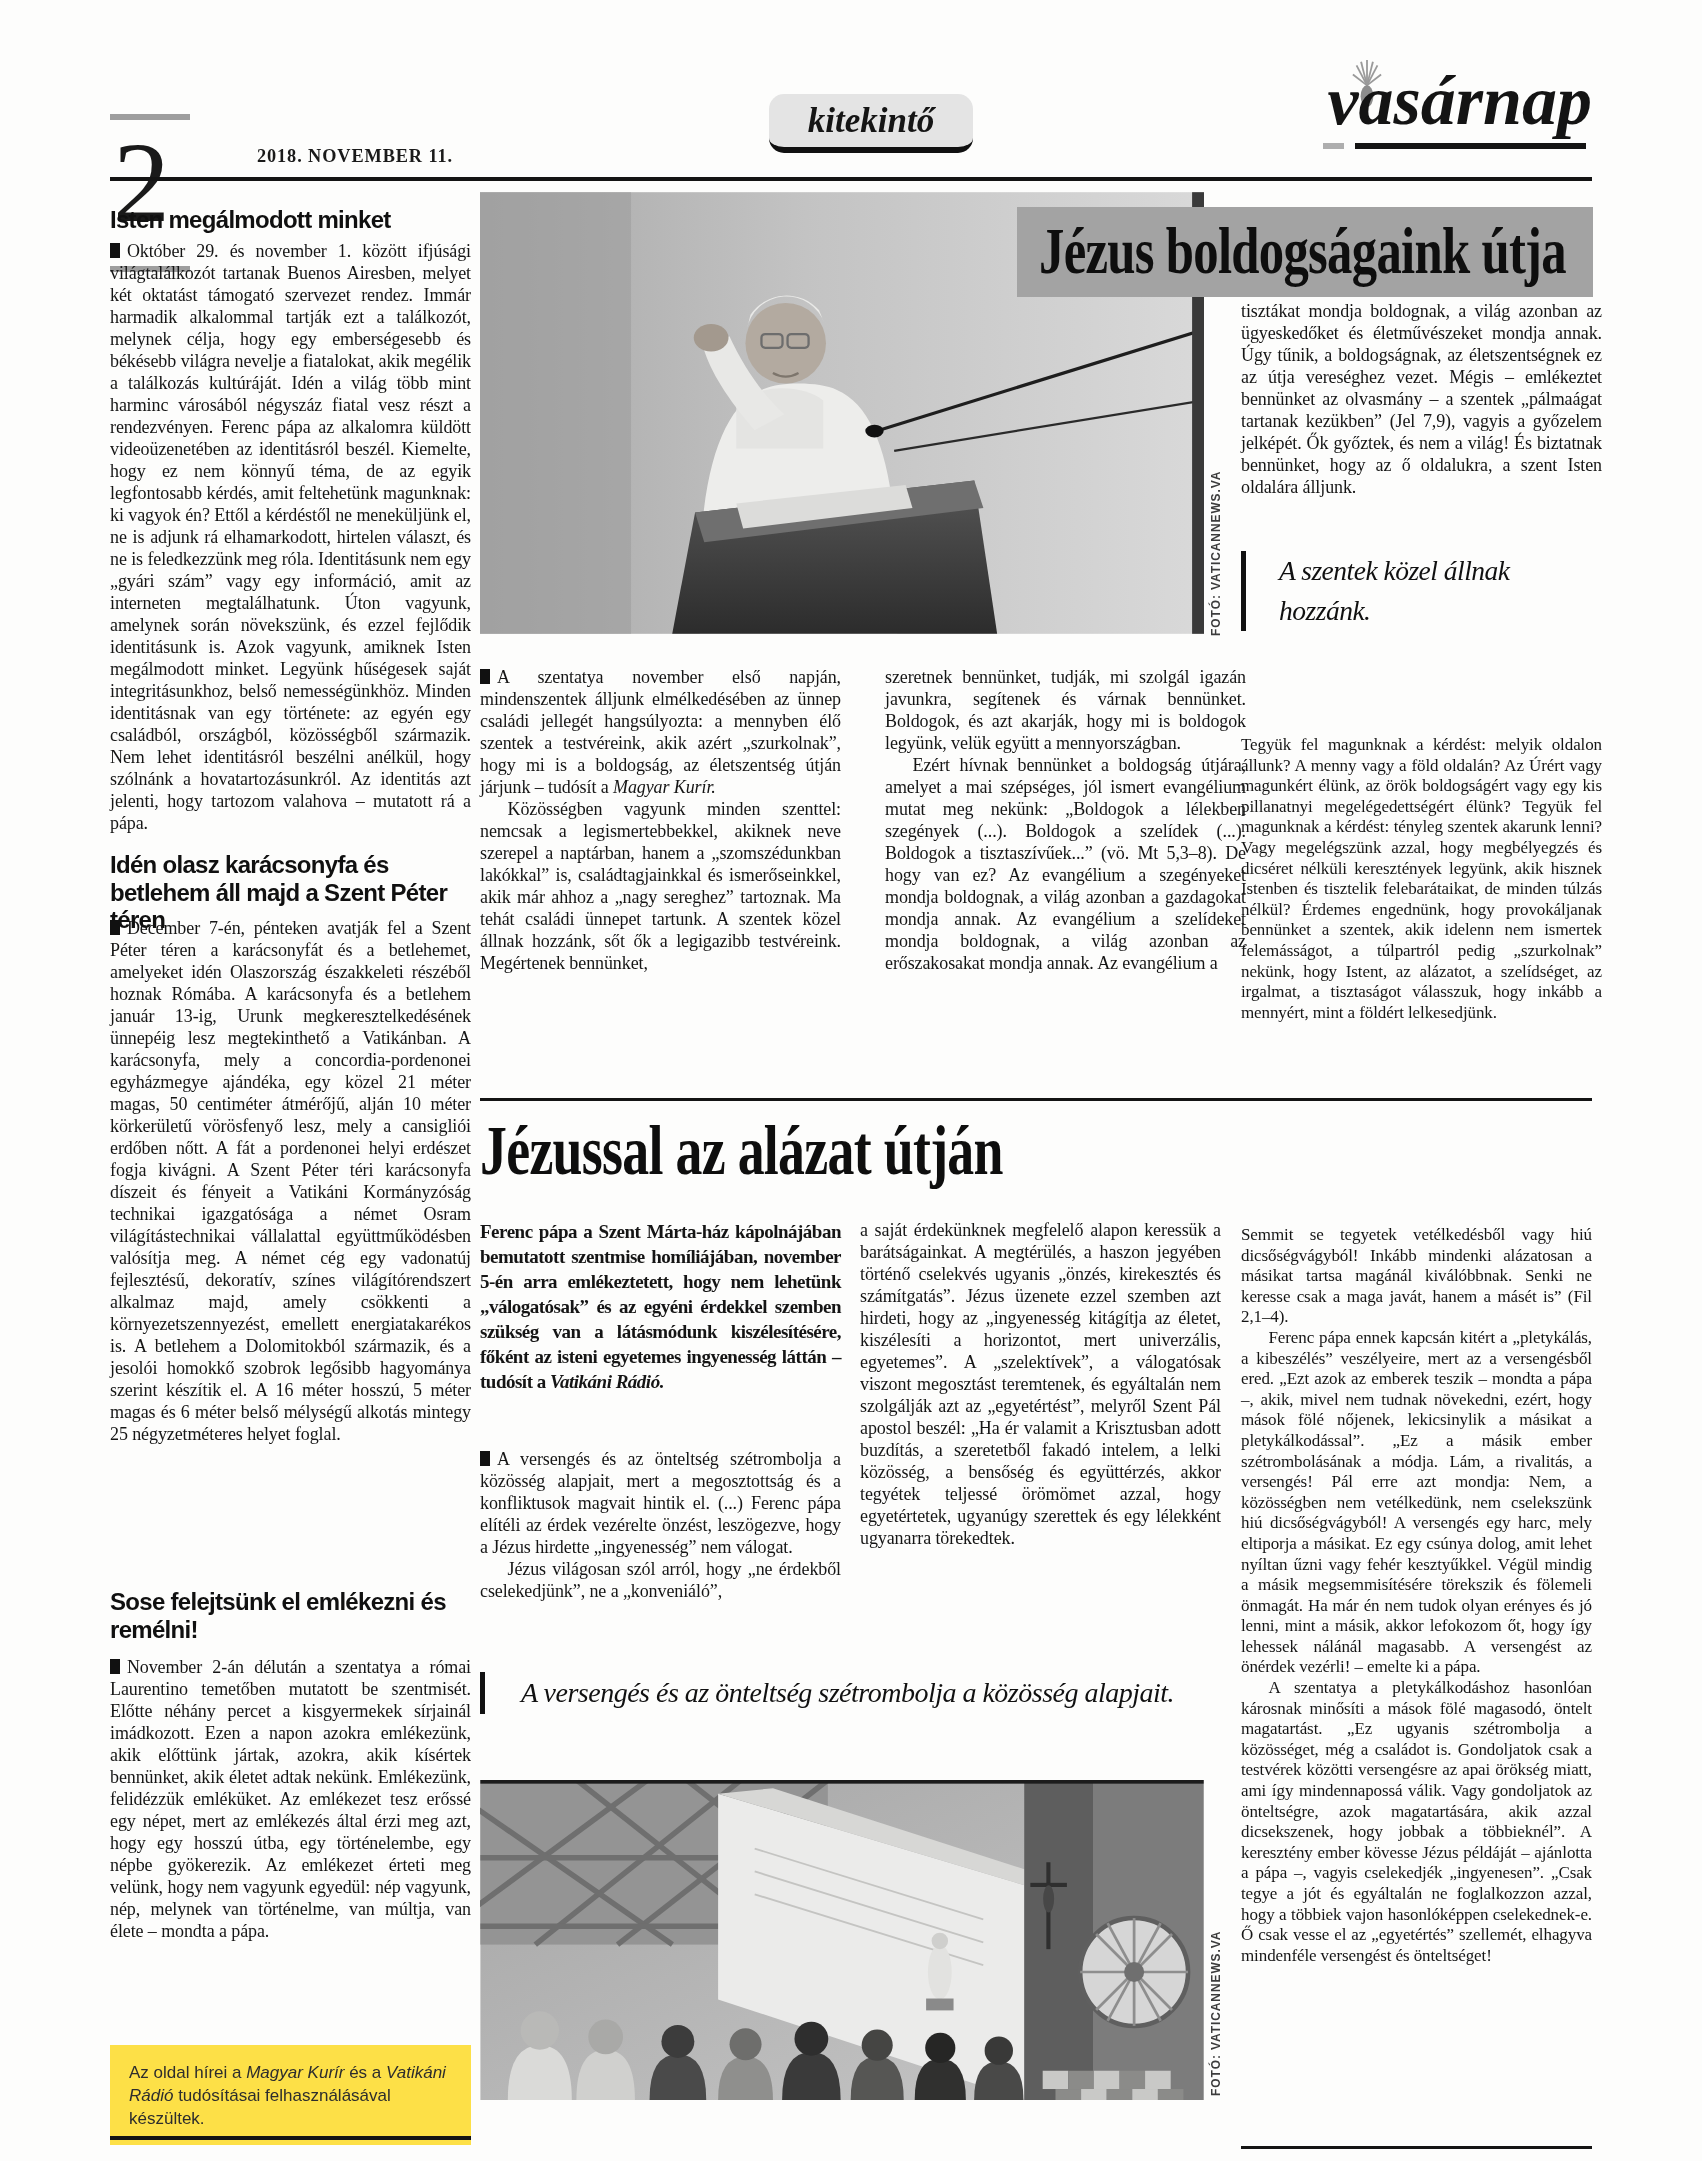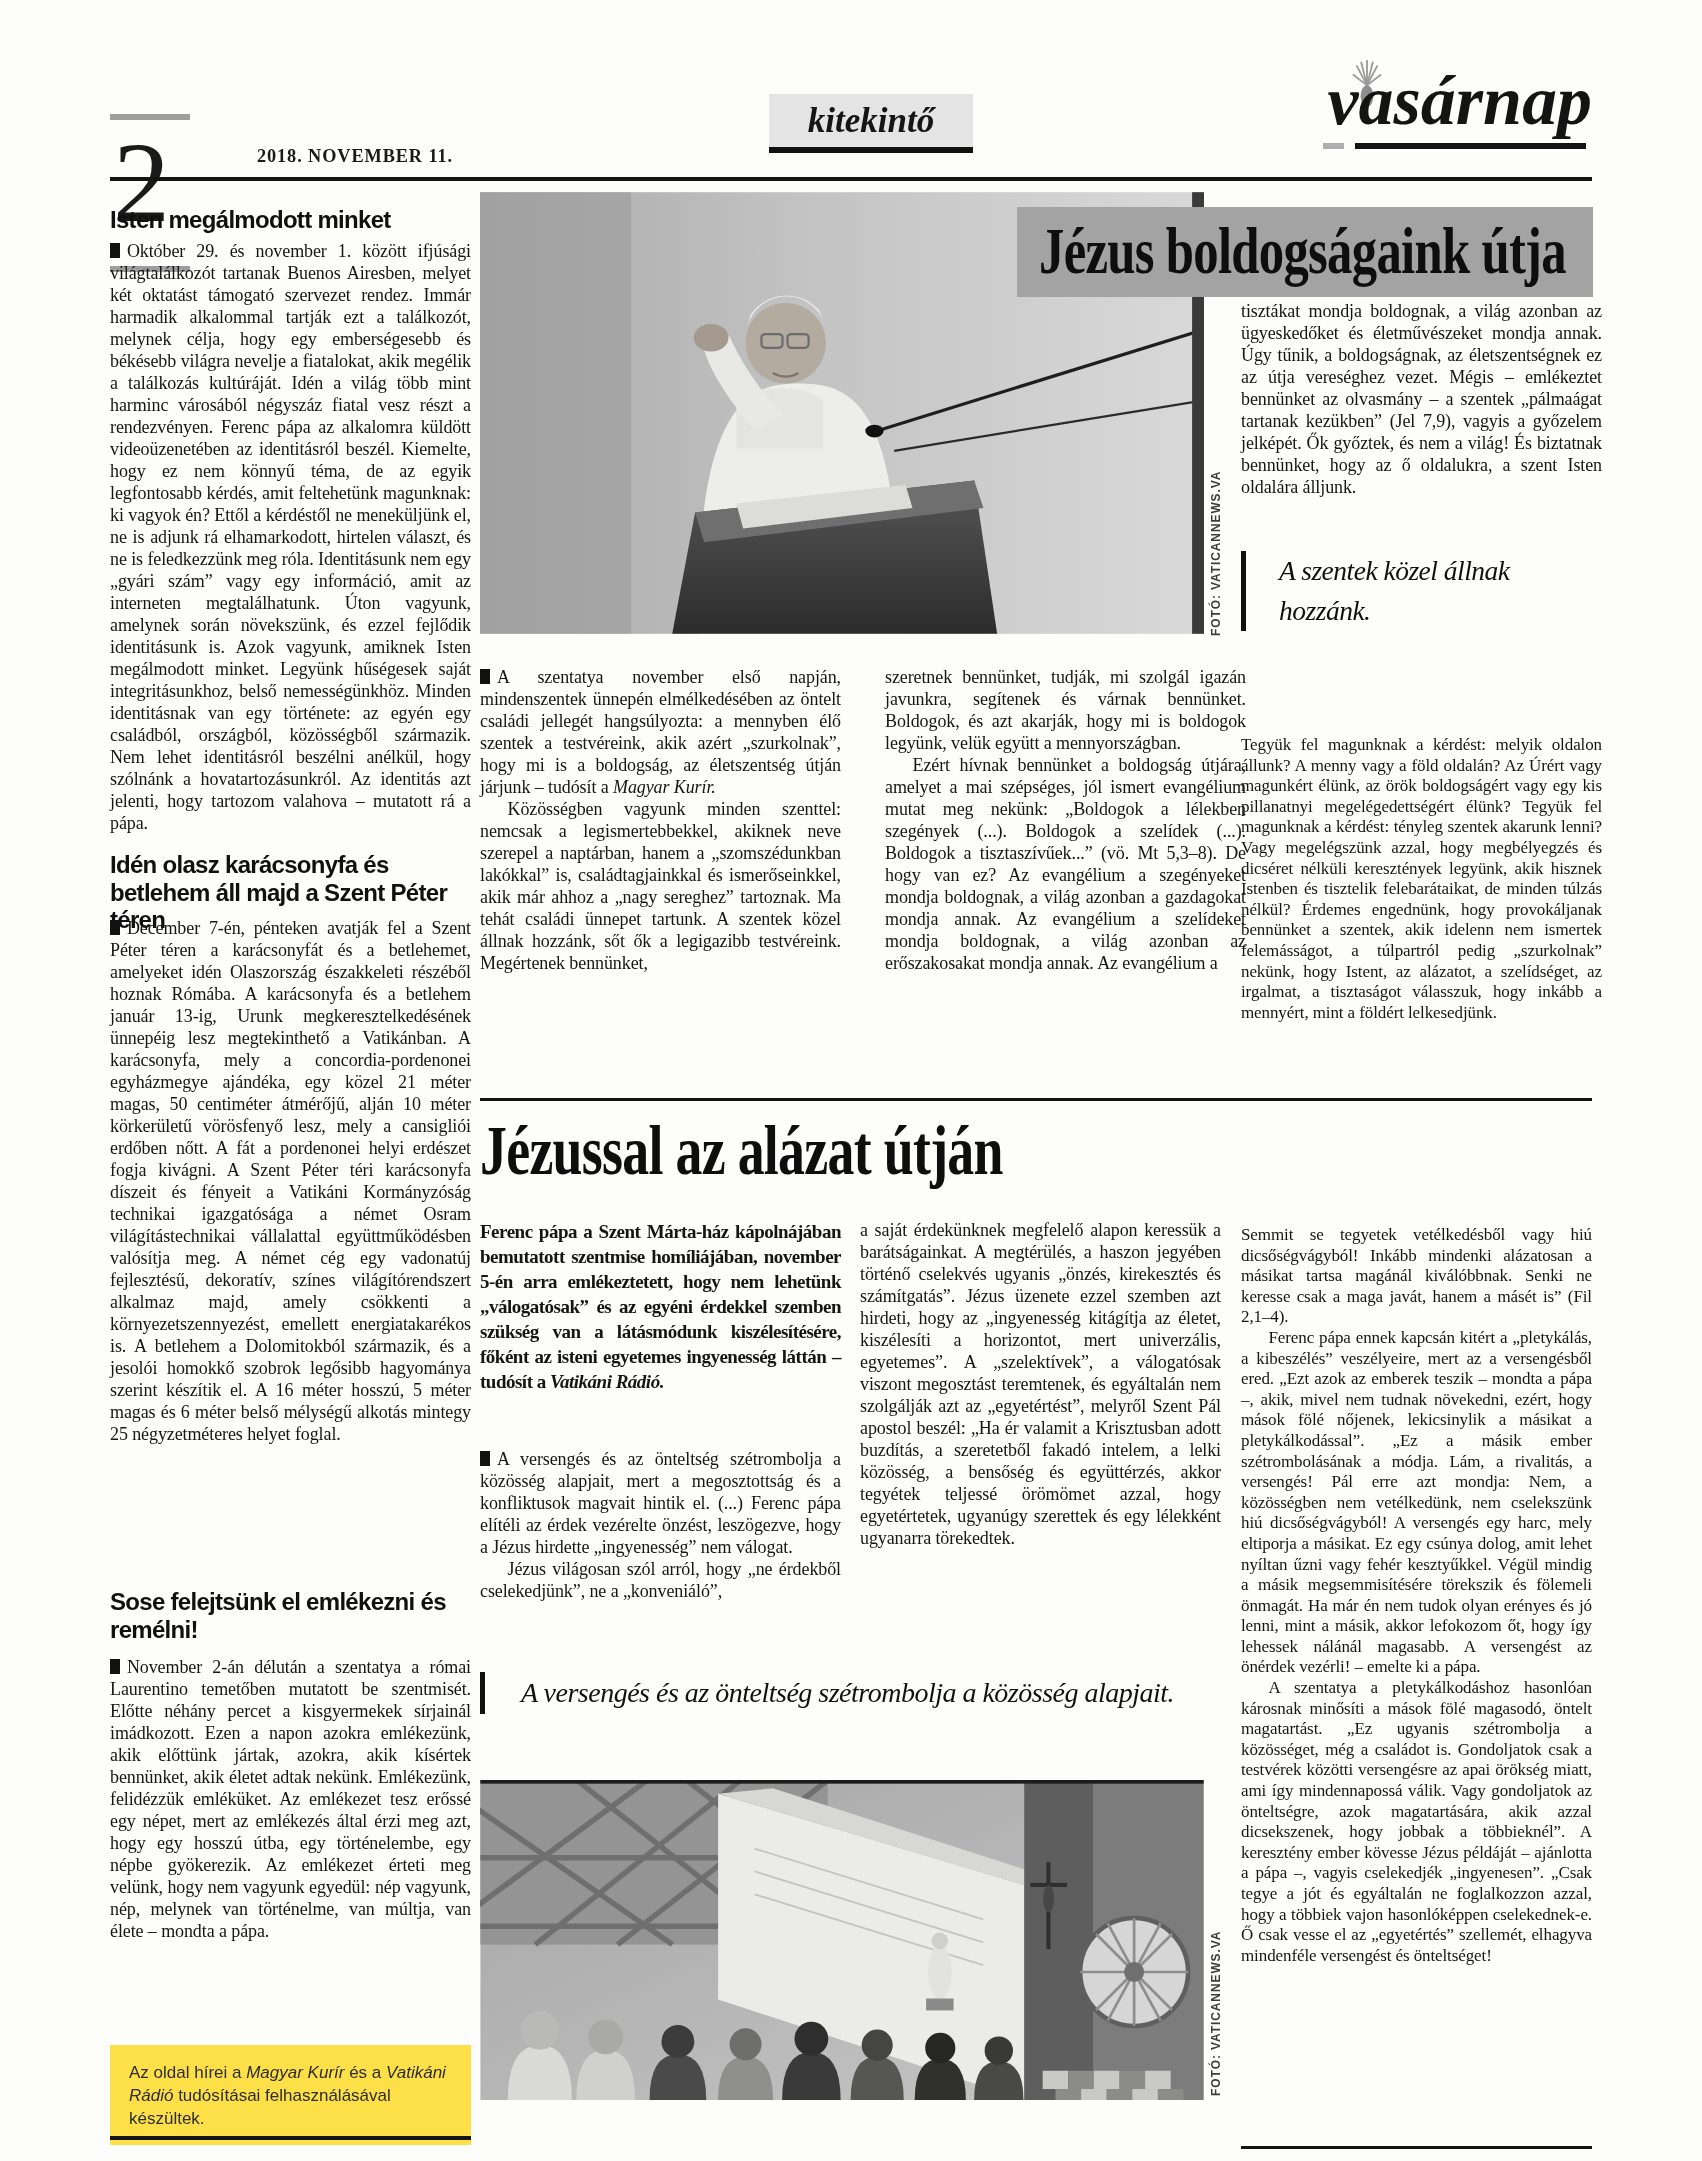--- a/index.html
+++ b/index.html
@@ -67,21 +67,21 @@
   .photo-frame { display:block; }
 </style>
 </head>
 <body>
 
 <div class="abs pg-bar" style="left:110px; top:114px;"></div>
 <div class="abs pg-num" style="left:113px; top:129px;">2</div>
 <div class="abs pg-bar" style="left:110px; top:266px;"></div>
 <div class="abs date" style="left:229px; top:146px;margin-left:28px;">2018. NOVEMBER 11.</div>
 
-<div class="abs badge" style="left:769px; top:94px;">
+<div class="abs badge" style="left:769px; top:94px;border-radius:15px;">
   <span>kitekintő</span>
 </div>
 
 <div class="abs" style="left:1351px; top:59px;">
   <svg width="32" height="50" viewBox="0 0 70 110">
     <g stroke="#9a9a9a" stroke-width="4" fill="none">
       <line x1="35" y1="58" x2="35" y2="2"></line>
       <line x1="35" y1="58" x2="12" y2="14"></line>
       <line x1="35" y1="58" x2="58" y2="14"></line>
       <line x1="35" y1="58" x2="4" y2="34"></line>
@@ -161,21 +161,21 @@
   </div>
 </div>
 
 <div class="abs col" style="left:1241px; top:300px;">tisztákat mondja boldognak, a világ azonban az ügyeskedőket és életművészeket mondja annak. Úgy tűnik, a boldogságnak, az életszentségnek ez az útja vereséghez vezet. Mégis – emlékeztet bennünket az olvasmány – a szentek „pálmaágat tartanak kezükben” (Jel 7,9), vagyis a győzelem jelképét. Ők győztek, és nem a világ! És biztatnak bennünket, hogy az ő oldalukra, a szent Isten oldalára álljunk.</div>
 
 <div class="abs pull" style="left:1241px; top:551px; width:361px;">A szentek közel állnak hozzánk.</div>
 
 <div class="abs col tight" style="left:1241px; top:702px;">Tegyük fel magunknak a kérdést: melyik oldalon állunk? A menny vagy a föld oldalán? Az Úrért vagy magunkért élünk, az örök boldogságért vagy egy kis pillanatnyi megelégedettségért élünk? Tegyük fel magunknak a kérdést: tényleg szentek akarunk lenni? Vagy megelégszünk azzal, hogy megbélyegzés és dicséret nélküli keresztények legyünk, akik hisznek Istenben és tisztelik felebarátaikat, de minden túlzás nélkül? Érdemes engednünk, hogy provokáljanak bennünket a szentek, akik idelenn nem ismertek felemásságot, a túlpartról pedig „szurkolnak” nekünk, hogy Istent, az alázatot, a szelídséget, az irgalmat, a tisztaságot válasszuk, hogy inkább a mennyért, mint a földért lelkesedjünk.</div>
 
 <div class="abs col" style="left:480px; top:666px;">
-  <div><span class="marker"></span><span>A szentatya november első napján, mindenszentek ünnepén elmélkedésében az öntelt családi jellegét hangsúlyozta: a mennyben élő szentek a testvéreink, akik azért „szurkolnak”, hogy mi is a boldogság, az életszentség útján járjunk – tudósít a </span><span class="src-it">Magyar Kurír.</span></div>
+  <div><span class="marker"></span><span>A szentatya november első napján, mindenszentek álljunk elmélkedésében az ünnep családi jellegét hangsúlyozta: a mennyben élő szentek a testvéreink, akik azért „szurkolnak”, hogy mi is a boldogság, az életszentség útján járjunk – tudósít a </span><span class="src-it">Magyar Kurír.</span></div>
   <div class="indent">Közösségben vagyunk minden szenttel: nemcsak a legismertebbekkel, akiknek neve szerepel a naptárban, hanem a „szomszédunkban lakókkal” is, családtagjainkkal és ismerőseinkkel, akik már ahhoz a „nagy sereghez” tartoznak. Ma tehát családi ünnepet tartunk. A szentek közel állnak hozzánk, sőt ők a legigazibb testvéreink. Megértenek bennünket,</div>
 </div>
 
 <div class="abs col" style="left:885px; top:666px;">
   <div>szeretnek bennünket, tudják, mi szolgál igazán javunkra, segítenek és várnak bennünket. Boldogok, és azt akarják, hogy mi is boldogok legyünk, velük együtt a mennyországban.</div>
   <div class="indent">Ezért hívnak bennünket a boldogság útjára, amelyet a mai szépséges, jól ismert evangélium mutat meg nekünk: „Boldogok a lélekben szegények (...). Boldogok a szelídek (...). Boldogok a tisztaszívűek...” (vö. Mt 5,3–8). De hogy van ez? Az evangélium a szegényeket mondja boldognak, a világ azonban a gazdagokat mondja annak. Az evangélium a szelídeket mondja boldognak, a világ azonban az erőszakosakat mondja annak. Az evangélium a</div>
 </div>
 
 <div class="abs mid-rule" style="left:480px; top:1098px;"></div>
 

